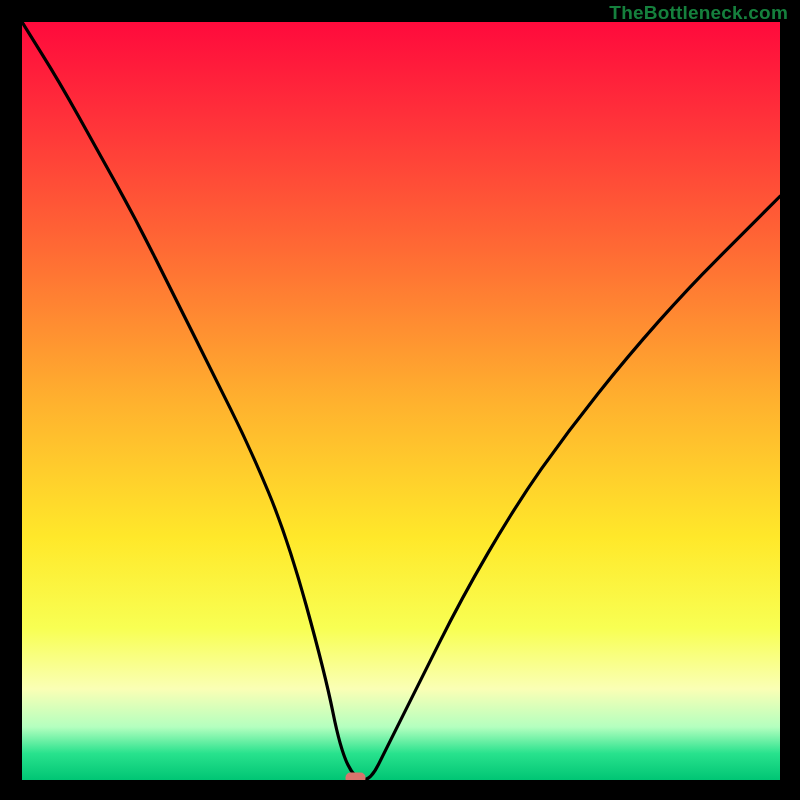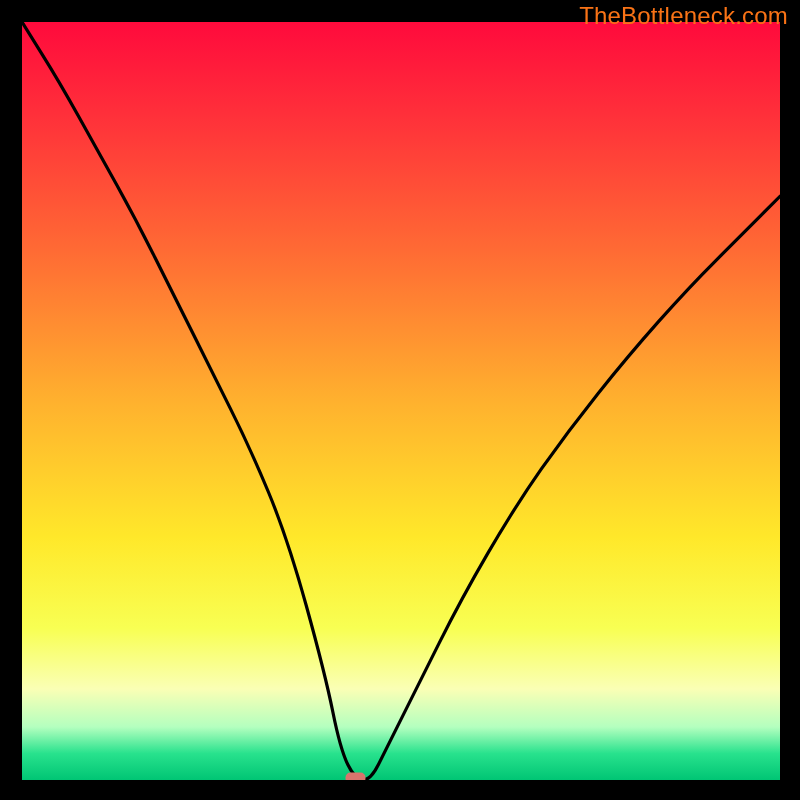--- a/index.html
+++ b/index.html
@@ -13,23 +13,23 @@
   .frame {
     position: relative;
     width: 800px;
     height: 800px;
     background: #000;
   }
   .watermark {
     position: absolute;
     top: 2px;
     right: 12px;
-    color: #f97316;
-    font-size: 24px;
-    font-weight: 400;
+    color: #15803d;
+    font-size: 19px;
+    font-weight: 700;
     letter-spacing: 0.2px;
     z-index: 50;
   }
   .plot {
     position: absolute;
     left: 22px;
     top: 22px;
     width: 758px;
     height: 758px;
   }

